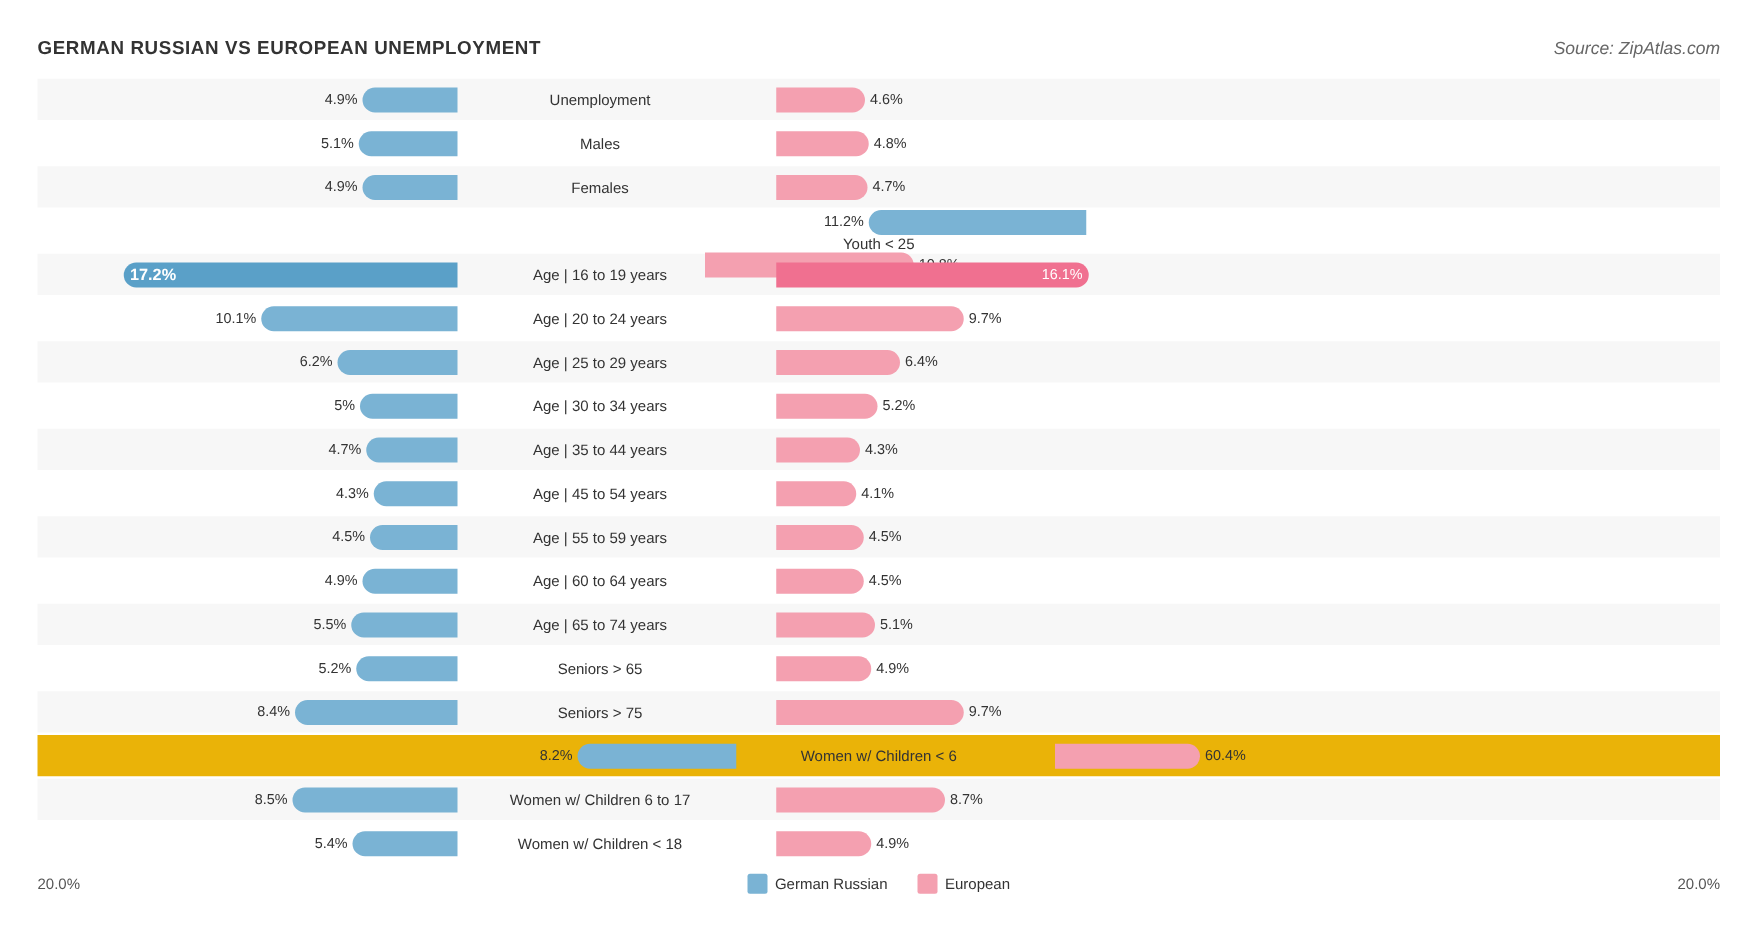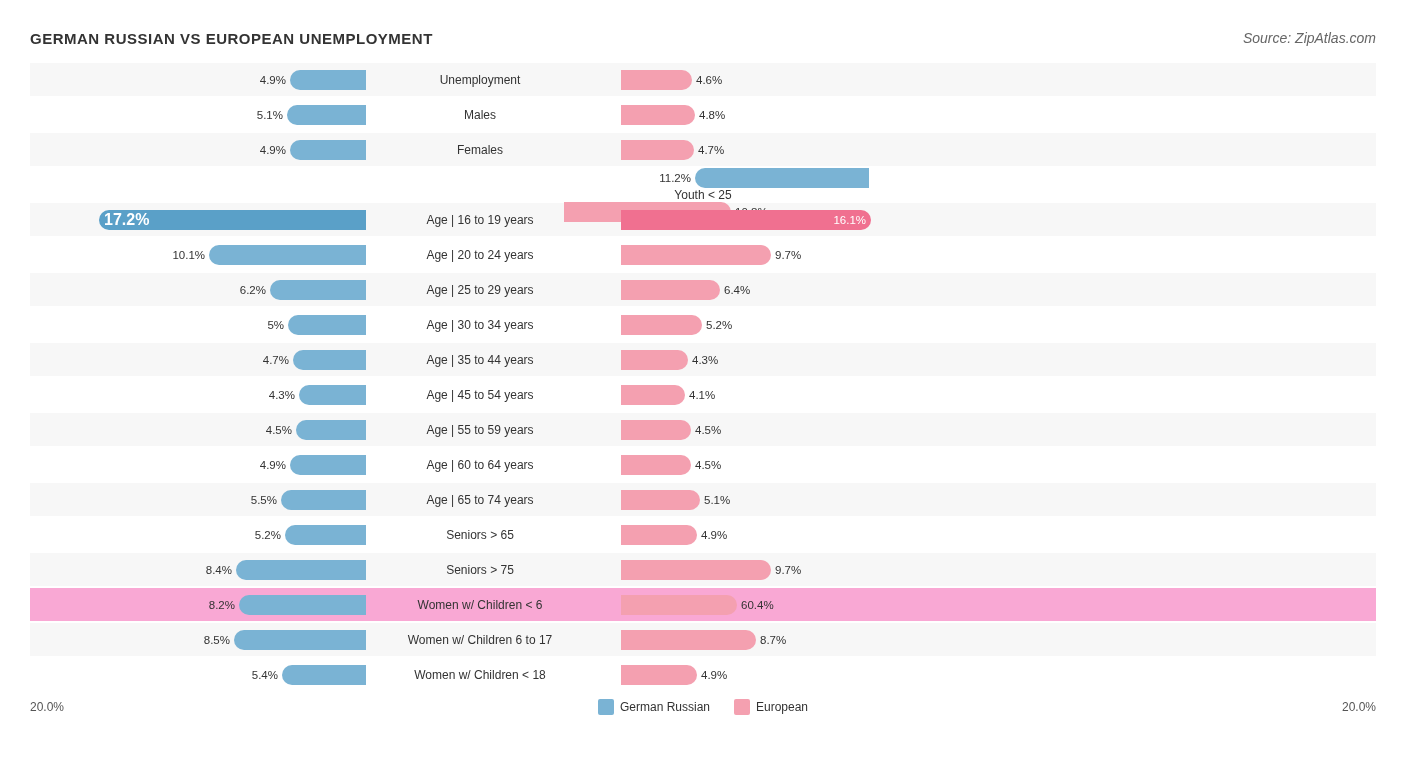--- a/index.html
+++ b/index.html
@@ -99,21 +99,21 @@
       white-space: nowrap;
       margin-left: 4px;
     }
     .bar-left-highlight {
       background: #5aa0c8;
     }
     .bar-right-highlight {
       background: #f07090;
     }
     .value-left-inline {
-      font-size: 16px;
+      font-size: 13px;
       color: #fff;
       white-space: nowrap;
       padding: 0 5px;
       font-weight: bold;
     }
     .value-right-inline {
       font-size: 11.5px;
       color: #fff;
       white-space: nowrap;
       padding: 0 5px;
@@ -429,21 +429,21 @@
       </div>
       <div class="center-label">Seniors &gt; 75</div>
       <div class="right-section">
         <div class="bar-wrapper-right">
           <div class="bar-right" style="width:150px; background:#f4a0b0;">
           </div>
           <span class="value-right">9.7%</span>
         </div>
       </div>
     </div>
-      <div class="row" style="background: #f9a8d4;">
+      <div class="row" style="background: #eab308; justify-content: center;">
       <div class="left-section">
         <div class="bar-wrapper-left">
           <span class="value-left">8.2%</span>
           <div class="bar-left" style="width:127px; background:#7ab3d4;">
           </div>
         </div>
       </div>
       <div class="center-label">Women w/ Children &lt; 6</div>
       <div class="right-section">
         <div class="bar-wrapper-right">

